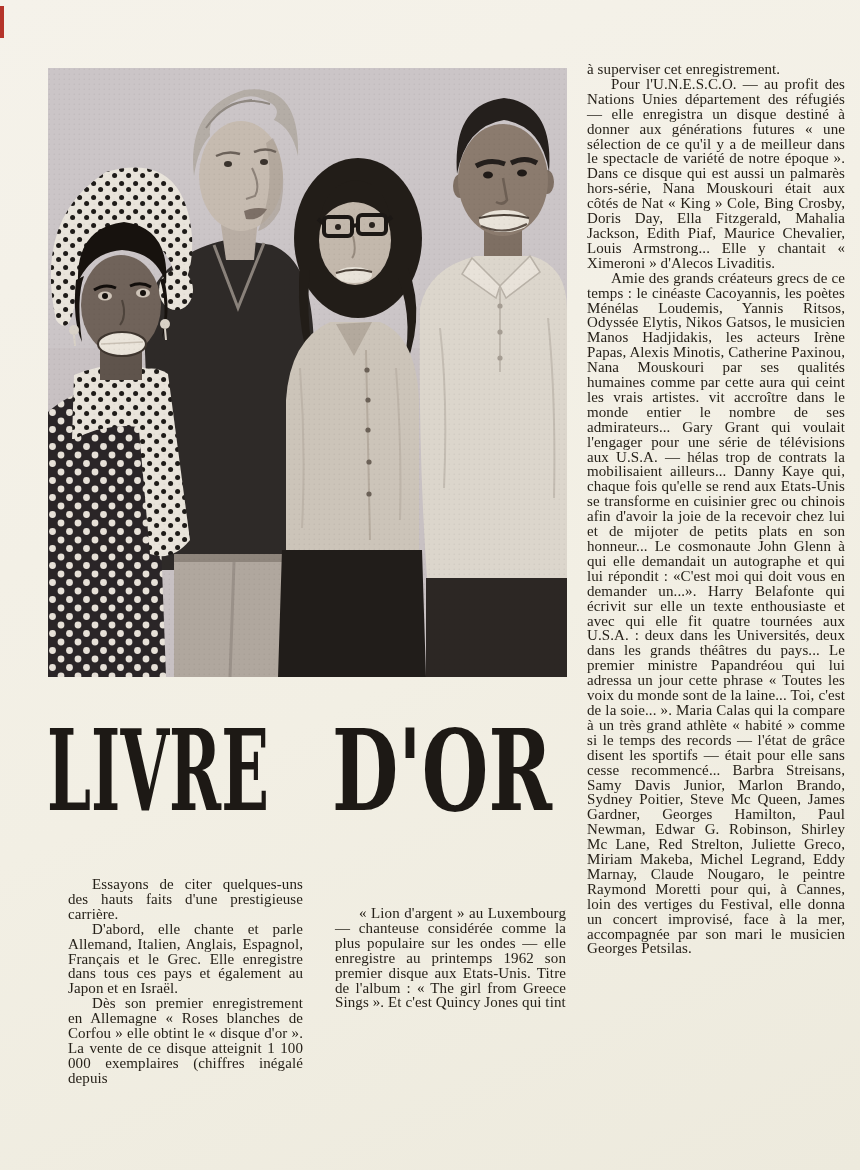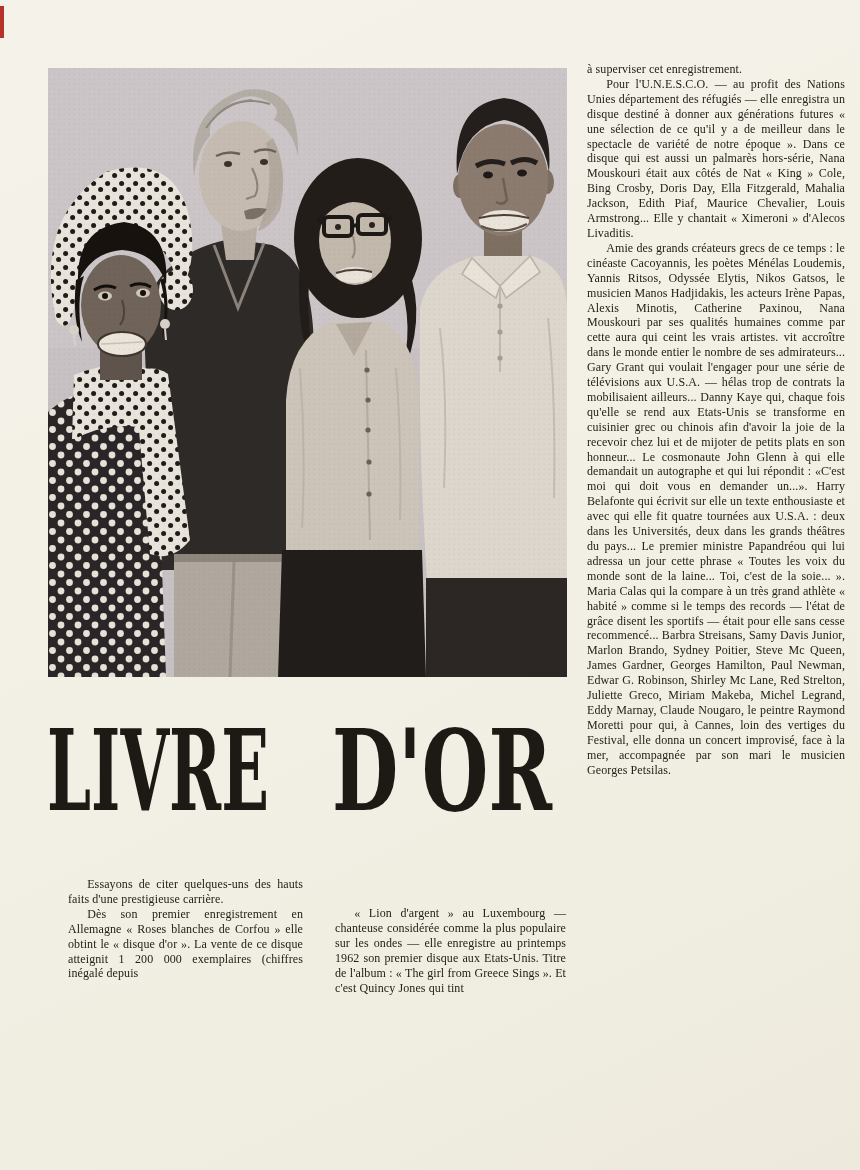--- a/index.html
+++ b/index.html
@@ -10,21 +10,21 @@
   }
   .red-mark{position:absolute;left:0;top:6px;width:4px;height:32px;background:#b5342a;}
   .photo-wrap{position:absolute;left:48px;top:68px;width:519px;height:609px;}
   .photo-wrap svg{display:block;width:519px;height:609px;}
   .headline{position:absolute;left:47px;top:724px;width:522px;height:100px;}
   .headline svg{display:block;width:522px;height:100px;overflow:visible;}
   .headline text{
     font-family:"DejaVu Serif","Liberation Serif",serif;
     font-weight:bold;font-size:112px;fill:#1d1915;
   }
-  .col{position:absolute;text-align:justify;font-size:12px;line-height:14.9px;
+  .col{position:absolute;text-align:justify;font-size:15px;line-height:14.9px;
        letter-spacing:.1px;color:#262119;}
   .col p{margin:0;text-indent:1.6em;}
   .col p.cont{text-indent:0;}
   .col p.spaced{margin-top:29px;}
   .col-left{left:68px;top:877px;width:235px;}
   .col-mid{left:335px;top:877px;width:231px;}
   .col-right{left:587px;top:62px;width:258px;}
 </style>
 </head>
 <body>
@@ -160,21 +160,22 @@
 
   <div class="headline">
     <svg viewBox="0 0 522 100">
       <text x="0" y="86" textLength="222" lengthAdjust="spacingAndGlyphs">LIVRE</text>
       <text x="285" y="86" textLength="220" lengthAdjust="spacingAndGlyphs">D'OR</text>
     </svg>
   </div>
 
   <div class="col col-left">
     <p>Essayons de citer quelques-uns des hauts faits d'une prestigieuse carrière.</p>
-    <p>Dès son premier enregistrement en Allemagne « Roses blanches de Corfou » elle obtint le « disque d'or ». La vente de ce disque atteignit 1 200 000 exemplaires (chiffres inégalé depuis</p>
+    <p>D'abord, elle chante et parle Allemand, Italien, Anglais, Espagnol, Français et le Grec. Elle enregistre dans tous ces pays et également au Japon et en Israël.</p>
+    <p>Dès son premier enregistrement en Allemagne « Roses blanches de Corfou » elle obtint le « disque d'or ». La vente de ce disque atteignit 1 100 000 exemplaires (chiffres inégalé depuis</p>
   </div>
 
   <div class="col col-mid">
     <p class="spaced">« Lion d'argent » au Luxembourg — chanteuse considérée comme la plus populaire sur les ondes — elle enregistre au printemps 1962 son premier disque aux Etats-Unis. Titre de l'album : « The girl from Greece Sings ». Et c'est Quincy Jones qui tint</p>
   </div>
 
   <div class="col col-right">
     <p class="cont">à superviser cet enregistrement.</p>
     <p>Pour l'U.N.E.S.C.O. — au profit des Nations Unies département des réfugiés — elle enregistra un disque destiné à donner aux générations futures « une sélection de ce qu'il y a de meilleur dans le spectacle de variété de notre époque ». Dans ce disque qui est aussi un palmarès hors-série, Nana Mouskouri était aux côtés de Nat « King » Cole, Bing Crosby, Doris Day, Ella Fitzgerald, Mahalia Jackson, Edith Piaf, Maurice Chevalier, Louis Armstrong... Elle y chantait « Ximeroni » d'Alecos Livaditis.</p>
     <p>Amie des grands créateurs grecs de ce temps : le cinéaste Cacoyannis, les poètes Ménélas Loudemis, Yannis Ritsos, Odyssée Elytis, Nikos Gatsos, le musicien Manos Hadjidakis, les acteurs Irène Papas, Alexis Minotis, Catherine Paxinou, Nana Mouskouri par ses qualités humaines comme par cette aura qui ceint les vrais artistes. vit accroître dans le monde entier le nombre de ses admirateurs... Gary Grant qui voulait l'engager pour une série de télévisions aux U.S.A. — hélas trop de contrats la mobilisaient ailleurs... Danny Kaye qui, chaque fois qu'elle se rend aux Etats-Unis se transforme en cuisinier grec ou chinois afin d'avoir la joie de la recevoir chez lui et de mijoter de petits plats en son honneur... Le cosmonaute John Glenn à qui elle demandait un autographe et qui lui répondit : «C'est moi qui doit vous en demander un...». Harry Belafonte qui écrivit sur elle un texte enthousiaste et avec qui elle fit quatre tournées aux U.S.A. : deux dans les Universités, deux dans les grands théâtres du pays... Le premier ministre Papandréou qui lui adressa un jour cette phrase « Toutes les voix du monde sont de la laine... Toi, c'est de la soie... ». Maria Calas qui la compare à un très grand athlète « habité » comme si le temps des records — l'état de grâce disent les sportifs — était pour elle sans cesse recommencé... Barbra Streisans, Samy Davis Junior, Marlon Brando, Sydney Poitier, Steve Mc Queen, James Gardner, Georges Hamilton, Paul Newman, Edwar G. Robinson, Shirley Mc Lane, Red Strelton, Juliette Greco, Miriam Makeba, Michel Legrand, Eddy Marnay, Claude Nougaro, le peintre Raymond Moretti pour qui, à Cannes, loin des vertiges du Festival, elle donna un concert improvisé, face à la mer, accompagnée par son mari le musicien Georges Petsilas.</p>

